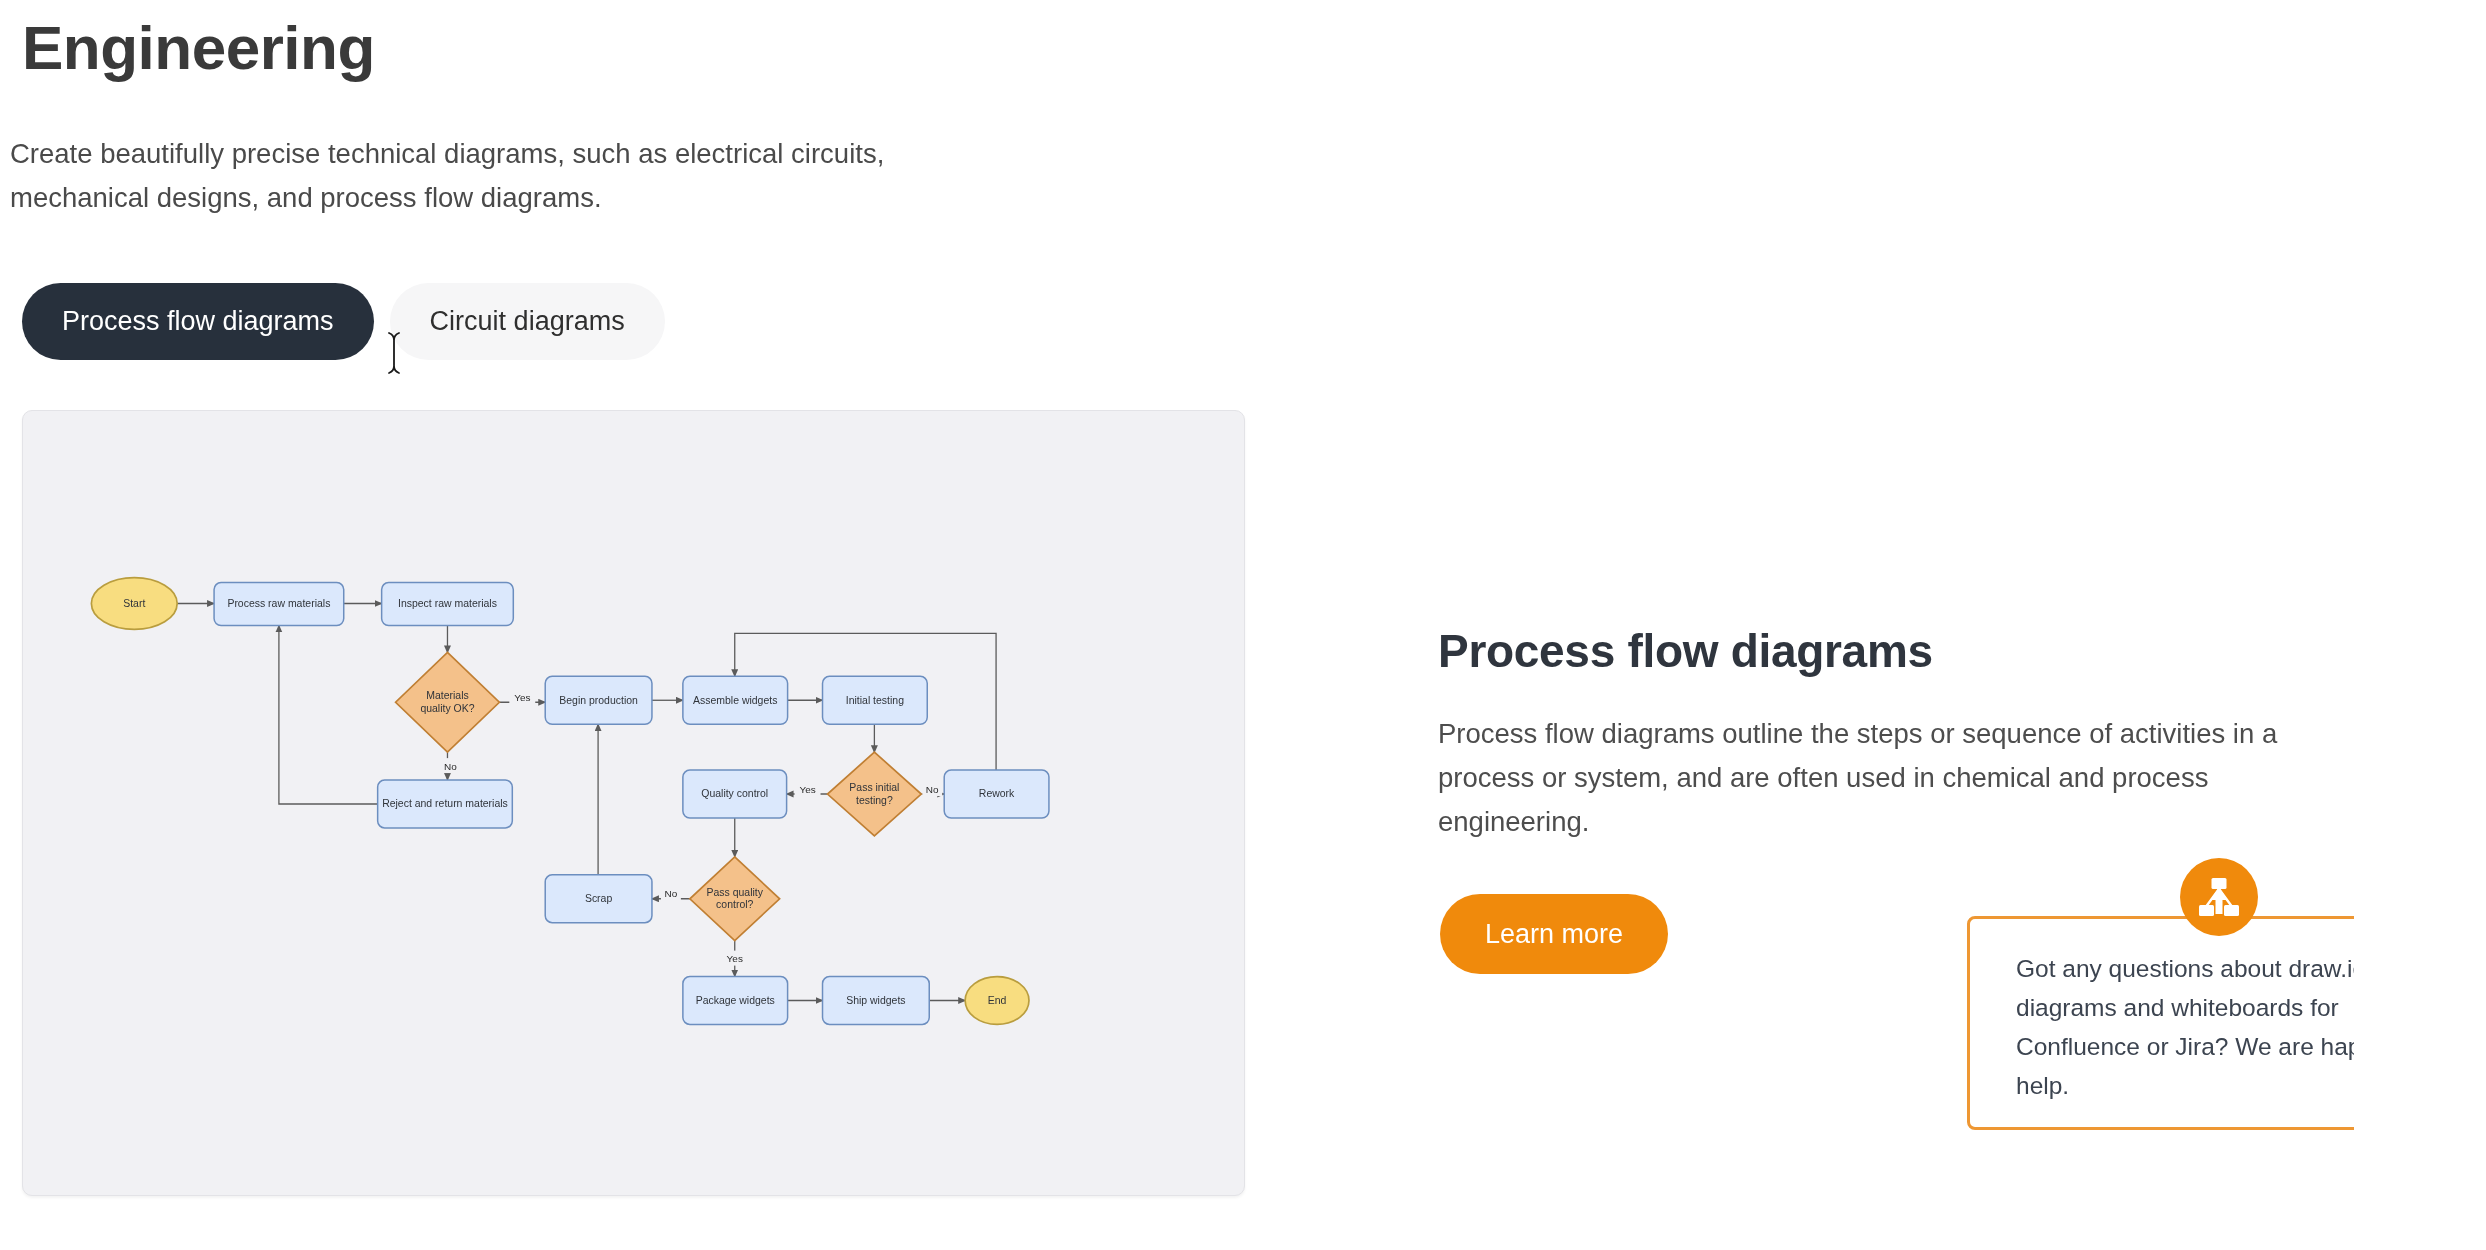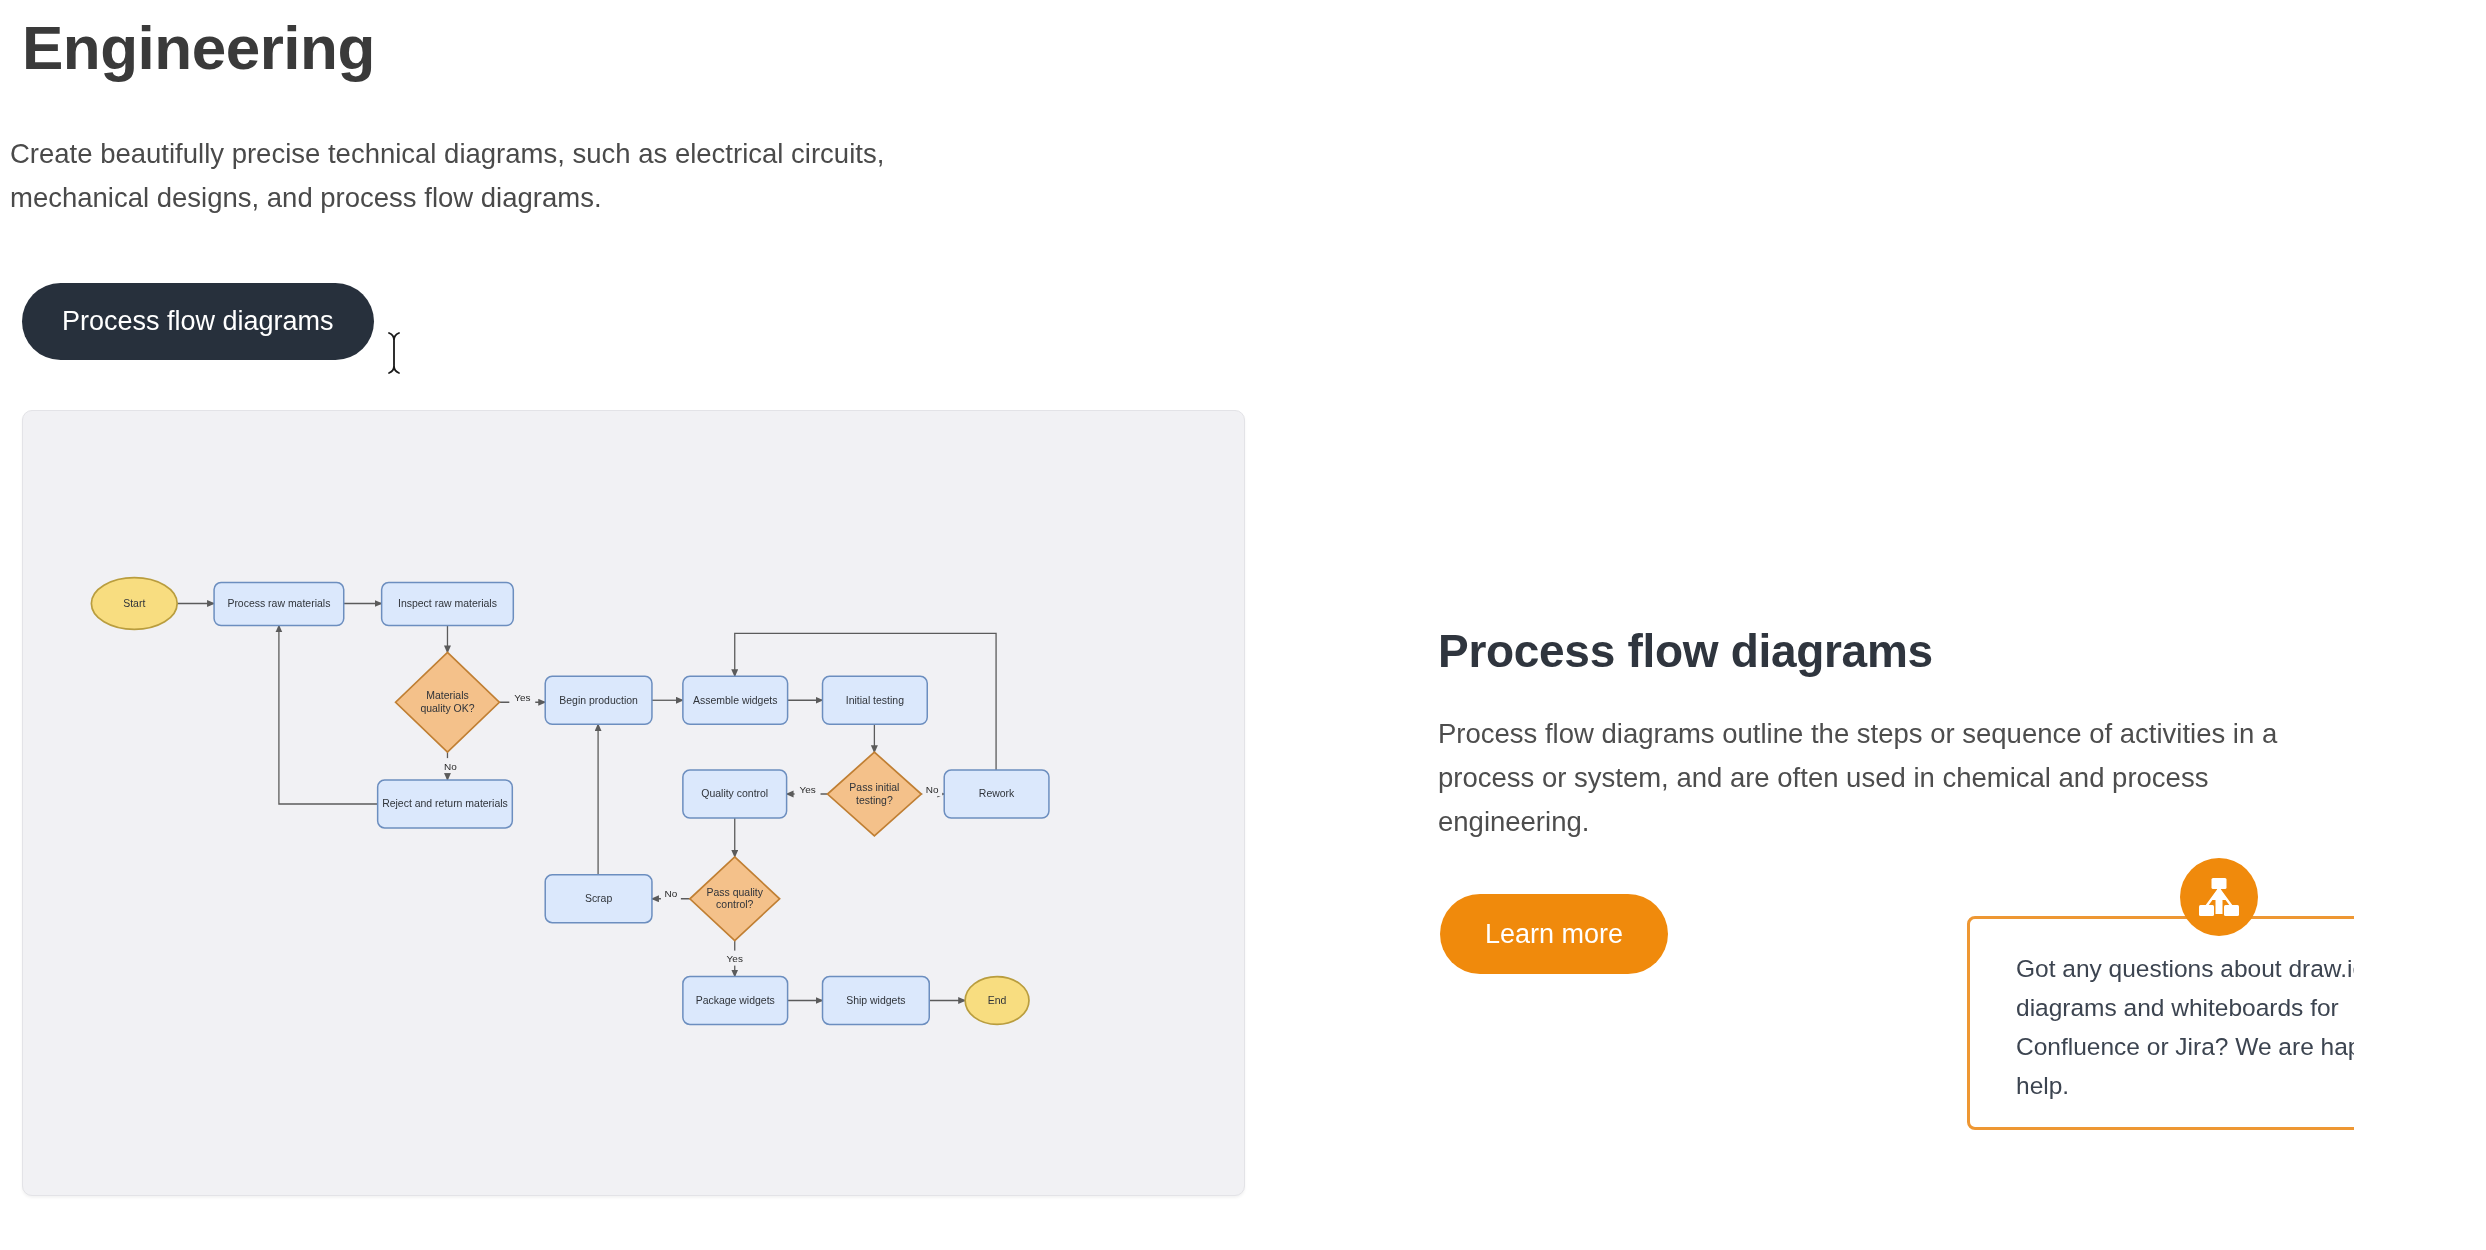--- a/index.html
+++ b/index.html
@@ -49,20 +49,21 @@
 </head>
 <body>
 
 <div class="canvas">
 
   <h1 class="page-title">Engineering</h1>
   <p class="page-subtitle">Create beautifully precise technical diagrams, such as electrical circuits,<br>mechanical designs, and process flow diagrams.</p>
 
   <div class="tabs">
     <button class="tab tab-active">Process flow diagrams</button>
+    <button class="tab tab-inactive">Circuit diagrams</button>
   </div>
 
   <svg class="text-cursor" width="18" height="46" viewBox="0 0 18 46">
     <path d="M4 3 Q9 5 9 10 L9 36 Q9 41 4 43 M14 3 Q9 5 9 10 M14 43 Q9 41 9 36" fill="none" stroke="#1a1a1a" stroke-width="1.8" stroke-linecap="round"></path>
   </svg>
 
   <div class="panel">
     <svg id="flow-svg" viewBox="0 0 1223 786" preserveAspectRatio="xMidYMid meet">
         <defs>
           <marker id="arr" markerWidth="9" markerHeight="8" refX="7" refY="3.5" orient="auto" markerUnits="userSpaceOnUse">

